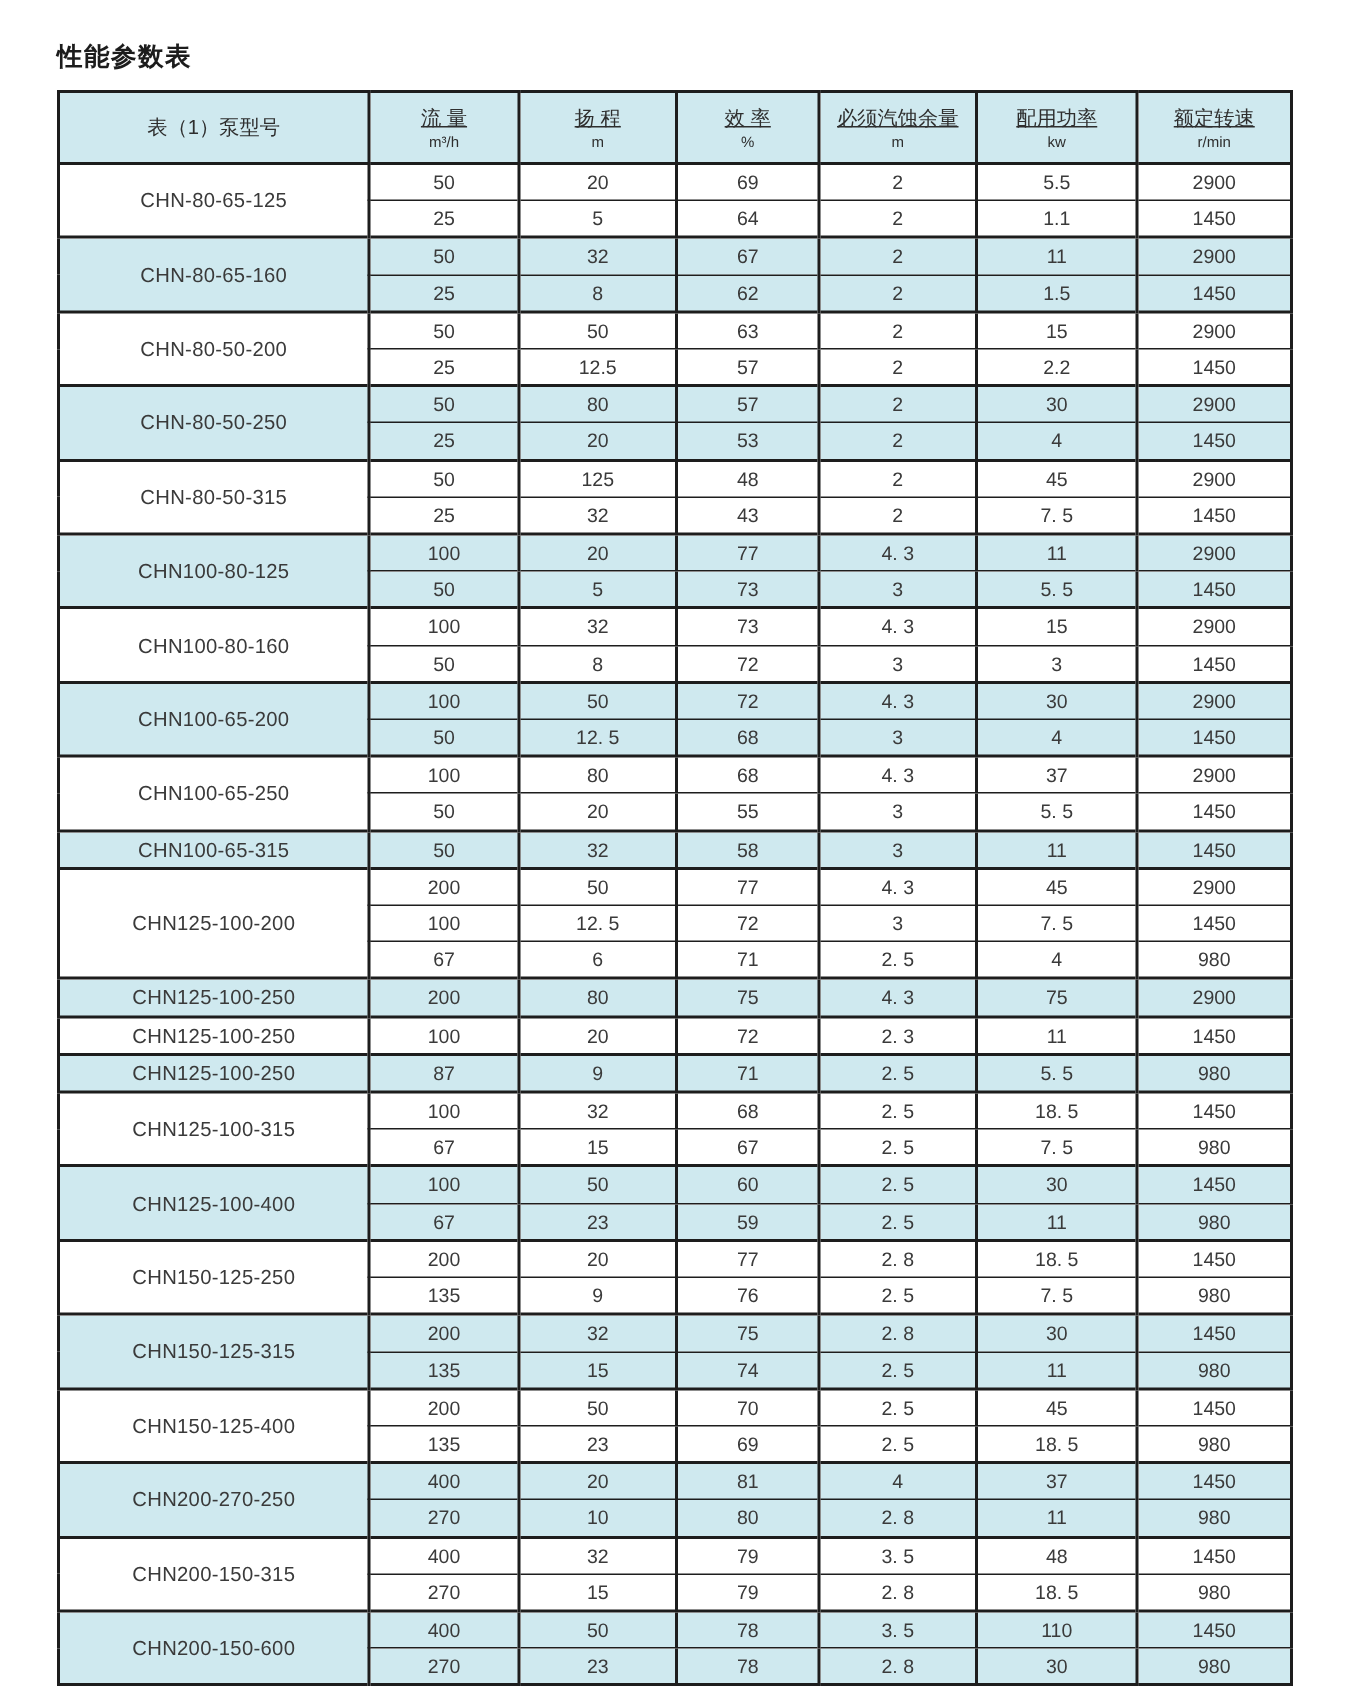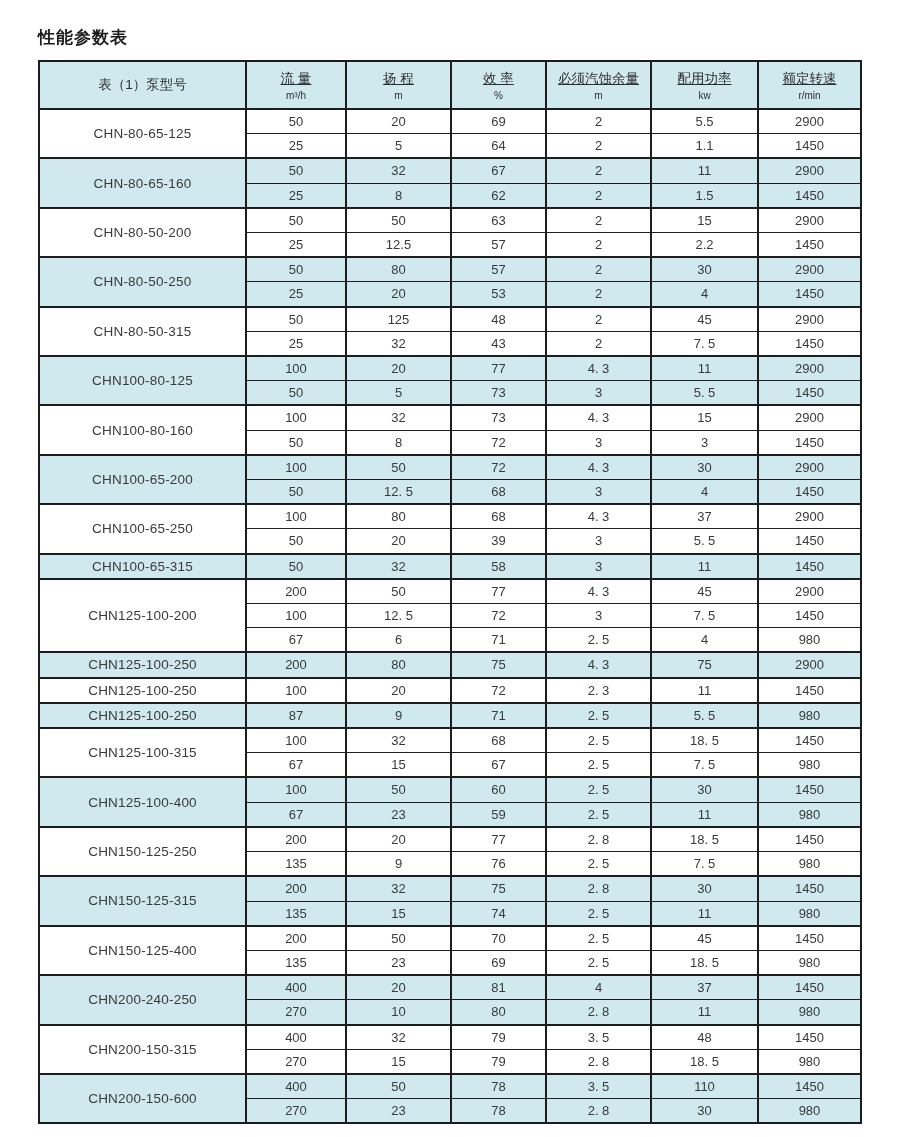--- a/index.html
+++ b/index.html
@@ -248,21 +248,21 @@
           <td>100</td>
           <td>80</td>
           <td>68</td>
           <td>4. 3</td>
           <td>37</td>
           <td>2900</td>
         </tr>
         <tr>
           <td>50</td>
           <td>20</td>
-          <td>39</td>
+          <td>55</td>
           <td>3</td>
           <td>5. 5</td>
           <td>1450</td>
         </tr>
         <tr class="group-start shaded">
           <td rowspan="1" class="model-cell">CHN100-65-315</td>
           <td>50</td>
           <td>32</td>
           <td>58</td>
           <td>3</td>
@@ -400,21 +400,21 @@
         </tr>
         <tr>
           <td>135</td>
           <td>23</td>
           <td>69</td>
           <td>2. 5</td>
           <td>18. 5</td>
           <td>980</td>
         </tr>
         <tr class="group-start shaded">
-          <td rowspan="2" class="model-cell">CHN200-240-250</td>
+          <td rowspan="2" class="model-cell">CHN200-270-250</td>
           <td>400</td>
           <td>20</td>
           <td>81</td>
           <td>4</td>
           <td>37</td>
           <td>1450</td>
         </tr>
         <tr class="shaded">
           <td>270</td>
           <td>10</td>

